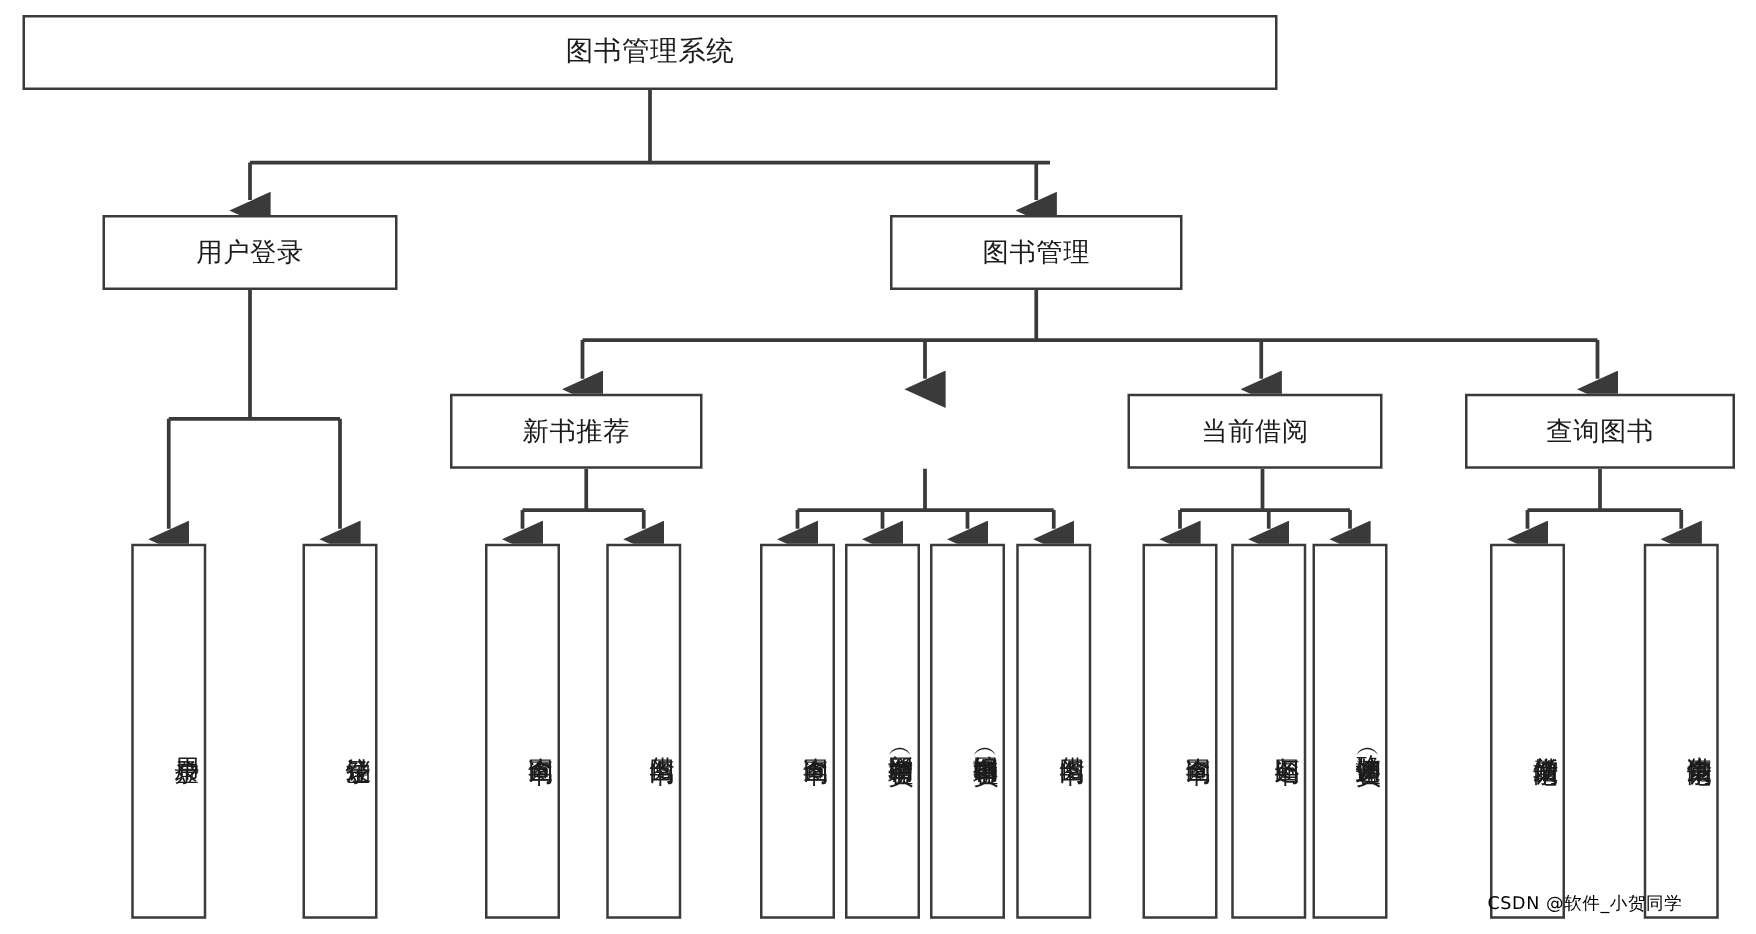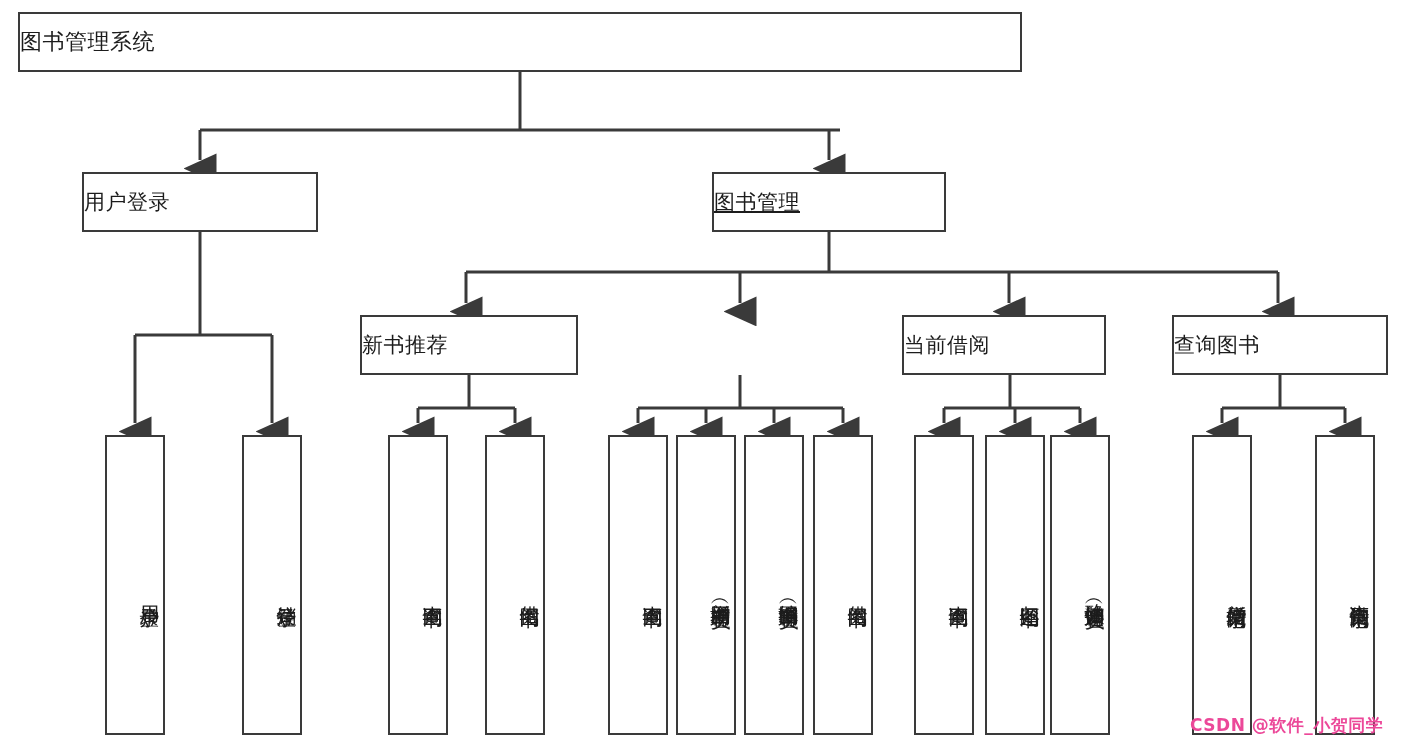--- a/index.html
+++ b/index.html
@@ -25,21 +25,21 @@
     height: 747px;
     pointer-events: none;
   }
   .node {
     position: absolute;
     box-sizing: border-box;
     background: #ffffff;
     border: 2px solid #3a3a3a;
     display: flex;
     align-items: center;
-    justify-content: flex-start;
+    justify-content: center;
     color: #1c1c1c;
     font-size: 21px;
     line-height: 1.24;
     letter-spacing: 0.5px;
     text-align: center;
     z-index: 2;
   }
   .node.level0 { font-size: 22px; }
   .node.level1 { font-size: 21px; }
   .node.level2 { font-size: 21px; }
@@ -54,27 +54,26 @@
     letter-spacing: 1px;
   }
   .node.leaf > .node-label {
     writing-mode: vertical-rl;
     text-orientation: upright;
     display: block;
     max-height: 100%;
   }
   .watermark {
     position: absolute;
-    color: #ec4899;
-    font-size: 17px;
+    color: #000000;
+    font-size: 14px;
     letter-spacing: 0.5px;
     white-space: nowrap;
     z-index: 3;
     user-select: none;
-    font-weight: bold;
   }
 </style>
 </head>
 <body>
 
 <div id="diagram-root">
 
   <svg id="edges" viewBox="0 0 1405 747" width="1405" height="747" aria-hidden="true">
     <defs>
       <marker id="arrowhead" markerWidth="10" markerHeight="11" refX="2.2" refY="5.5" orient="auto" markerUnits="strokeWidth">
@@ -125,25 +124,25 @@
     </g>
   </svg>
 
   <div class="node level0" style="left:18px; top:12px; width:1004px; height:60px;">
     <span class="node-label">图书管理系统</span>
   </div>
 
   <div class="node level1" style="left:82px; top:172px; width:236px; height:60px;">
     <span class="node-label">用户登录</span>
   </div>
-  <div class="node level1" style="left:712px; top:172px; width:234px; height:60px;text-decoration:underline;">
+  <div class="node level1" style="left:712px; top:172px; width:234px; height:60px;">
     <span class="node-label">图书管理</span>
   </div>
 
-  <div class="node level2" style="left:360px; top:315px; width:218px; height:60px;">
+  <div class="node level2" style="left:360px; top:315px; width:202px; height:60px;">
     <span class="node-label">新书推荐</span>
   </div>
   <div class="node level2" style="left:902px; top:315px; width:204px; height:60px;">
     <span class="node-label">当前借阅</span>
   </div>
   <div class="node level2" style="left:1172px; top:315px; width:216px; height:60px;">
     <span class="node-label">查询图书</span>
   </div>
 
   <div class="node leaf" style="left:105px; top:435px; width:60px; height:300px;">

